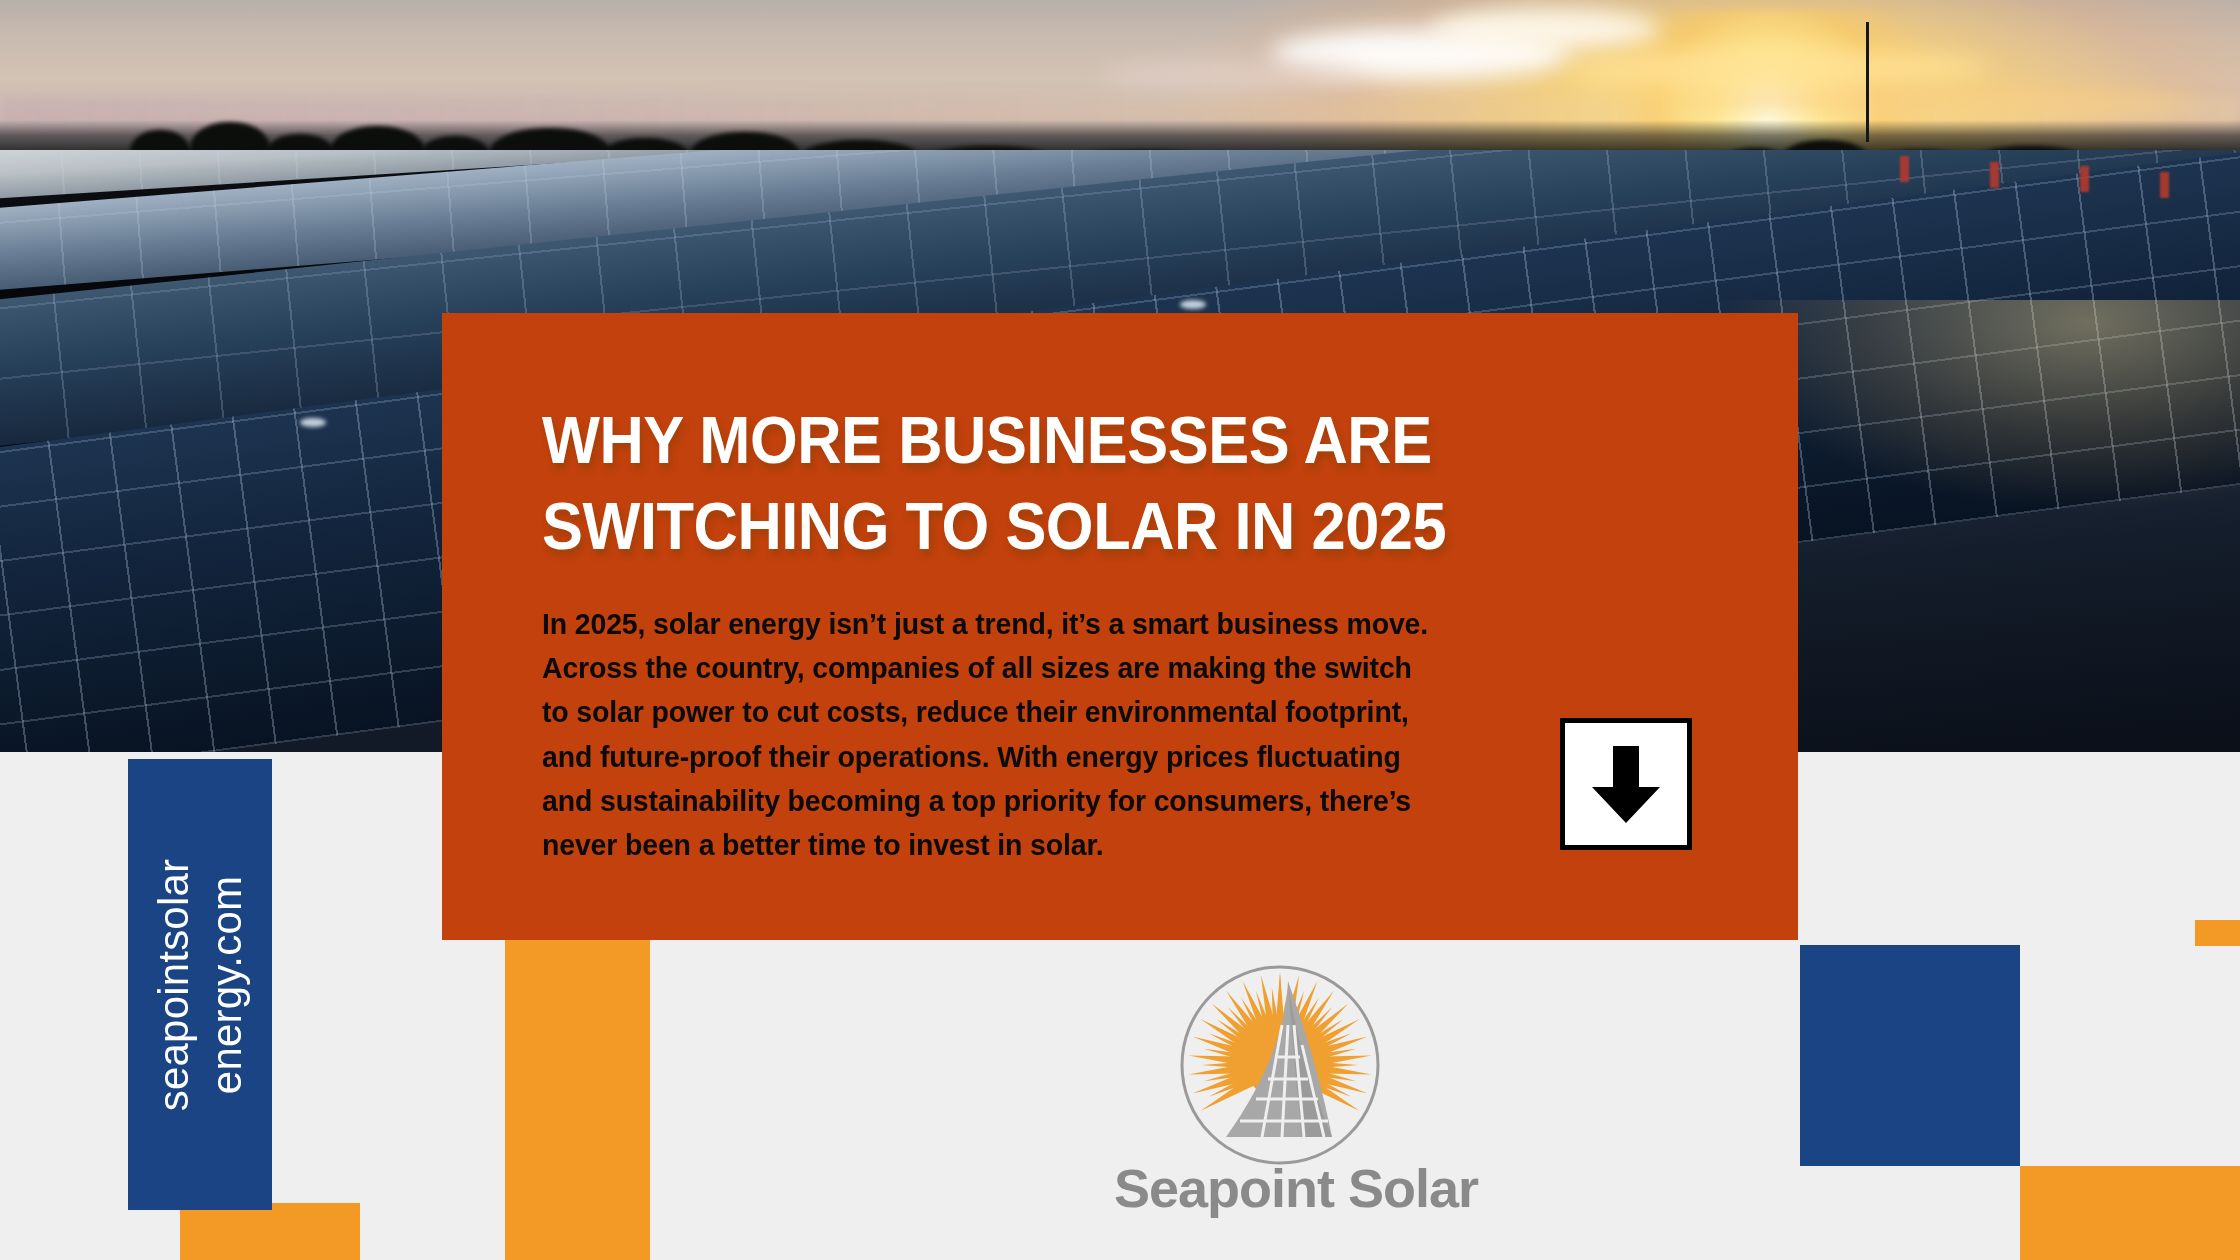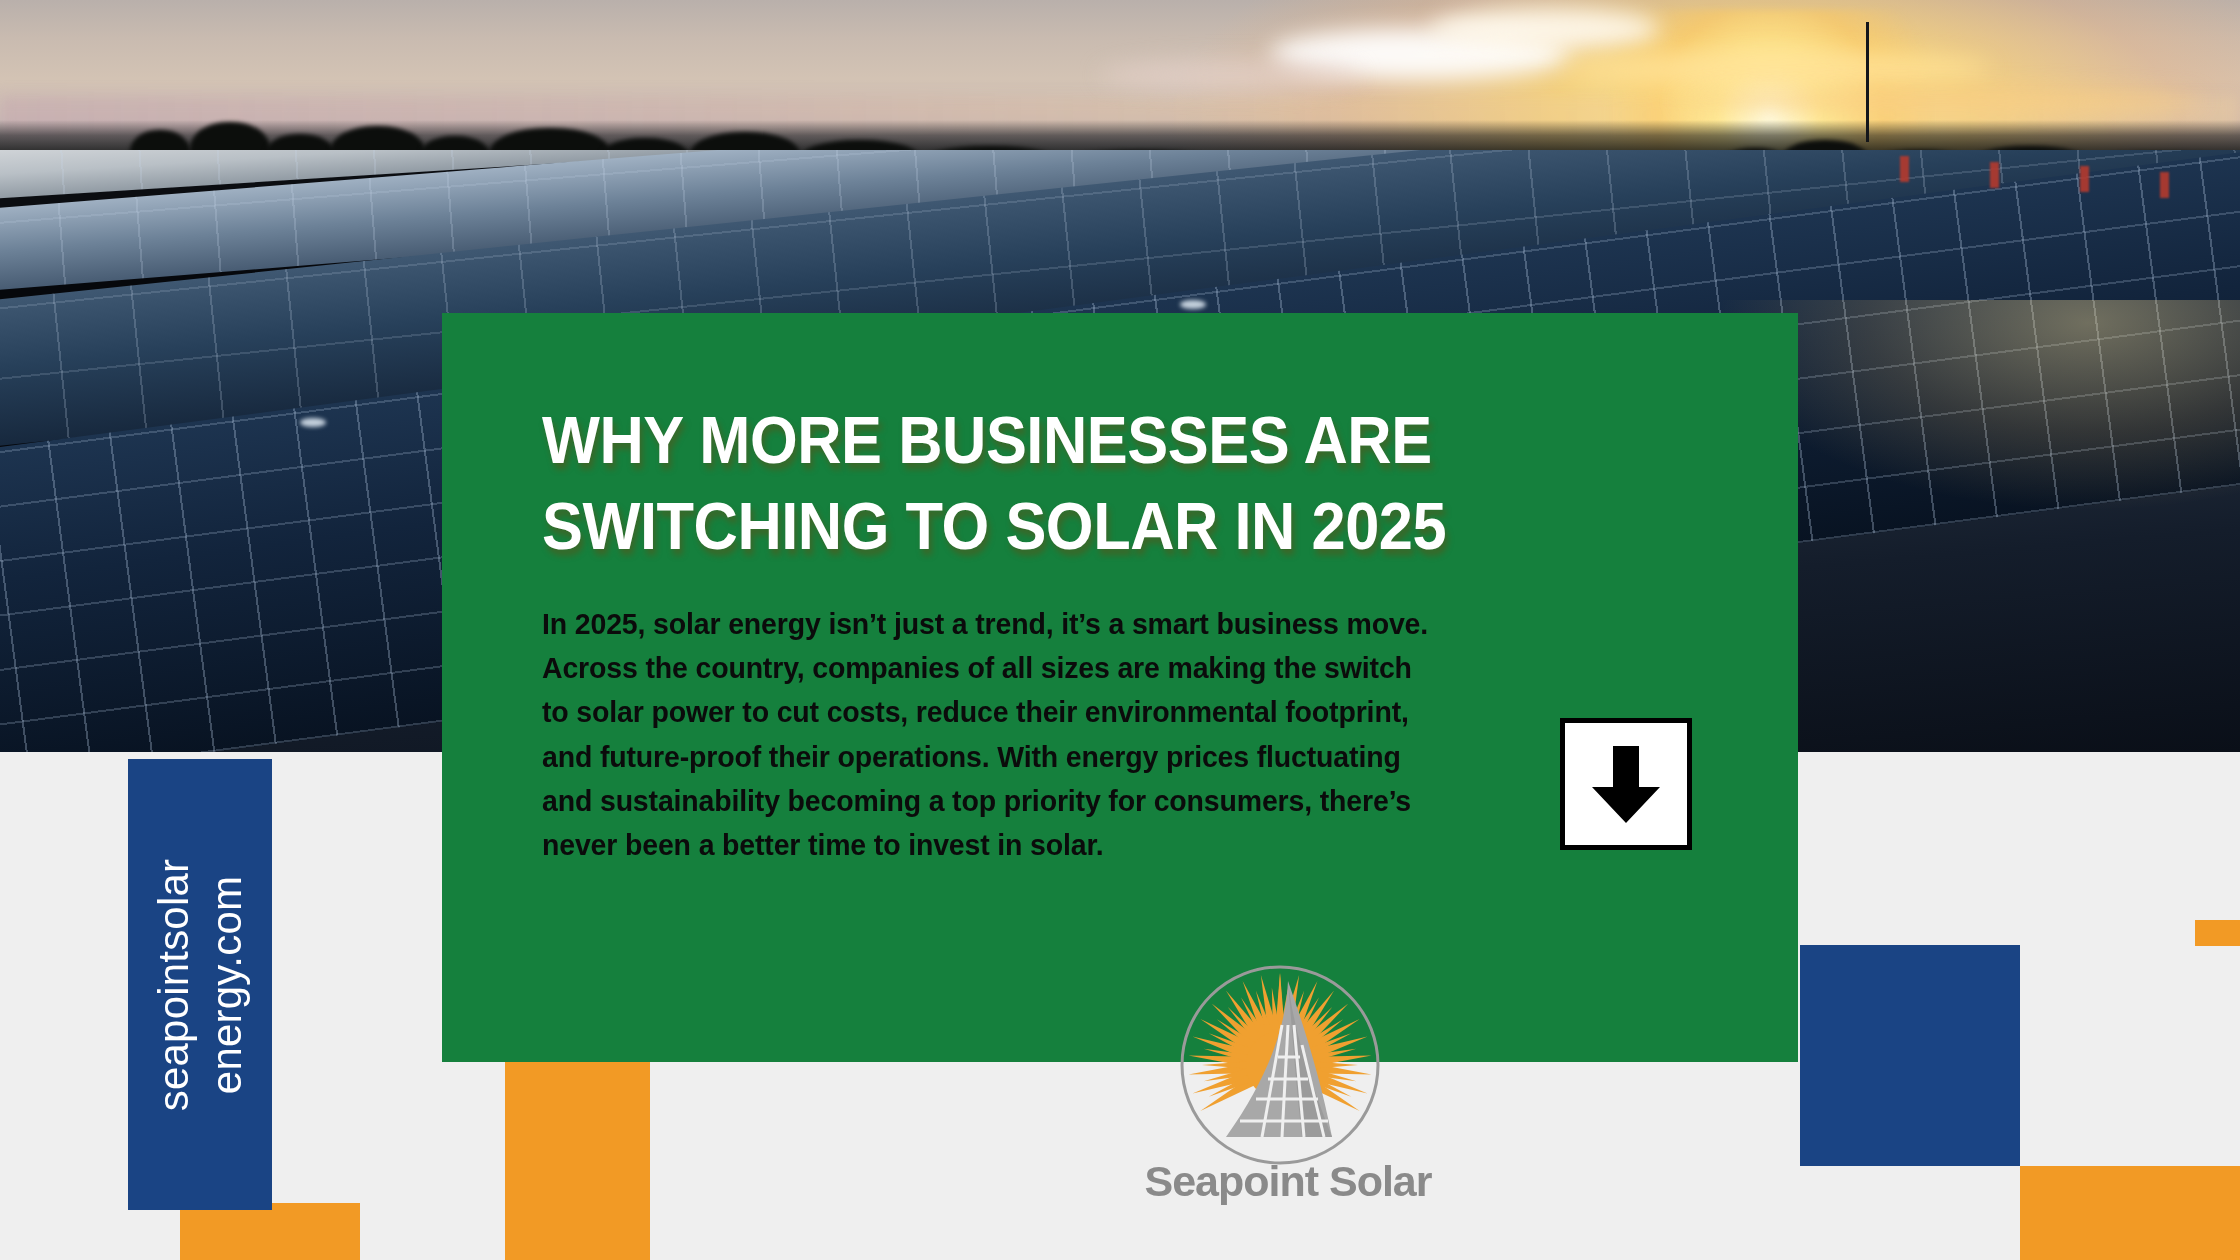--- a/index.html
+++ b/index.html
@@ -70,22 +70,22 @@
       repeating-linear-gradient(0deg, rgba(200,215,235,.16) 0 2px, rgba(0,0,0,0) 2px 70px);}
   .glint{position:absolute;width:26px;height:9px;background:rgba(225,235,245,.85);border-radius:50%;filter:blur(2px);}
   .rightglow{
     position:absolute;right:0;top:150px;width:760px;height:380px;
     background:radial-gradient(ellipse 520px 260px at 80% 6%, rgba(255,225,150,.40) 0%, rgba(255,200,110,.16) 42%, rgba(255,200,110,0) 72%);
   }
   .redmark{position:absolute;width:9px;height:26px;background:#b43a2e;filter:blur(1.2px);opacity:.9;}
 
   
   .card{
-    position:absolute;left:442px;top:313px;width:1356px;height:749px;
-    background:#15803d;
+    position:absolute;left:442px;top:313px;width:1356px;height:627px;
+    background:#c2410c;
   }
   .headline{
     position:absolute;left:100px;top:84px;width:1160px;
     color:#ffffff;
     font-family:"Liberation Sans", sans-serif;
     font-weight:700;
     font-size:66px;
     line-height:86px;
     letter-spacing:-.5px;
     transform:scaleX(.93);
@@ -138,26 +138,26 @@
   .orange-col{position:absolute;left:505px;top:940px;width:145px;height:320px;background:#f29a25;}
   .orange-bl{position:absolute;left:180px;top:1203px;width:180px;height:57px;background:#f29a25;}
   .blue-sq{position:absolute;left:1800px;top:945px;width:220px;height:221px;background:#1a4484;}
   .orange-br{position:absolute;left:2020px;top:1166px;width:220px;height:94px;background:#f29a25;}
   .orange-tr-nub{position:absolute;left:2195px;top:920px;width:45px;height:26px;background:#f29a25;}
 
   
   .logo{position:absolute;left:1010px;top:965px;width:540px;height:295px;}
   .logo-mark{position:absolute;left:0;top:0;width:540px;height:200px;}
   .logo-word{
-    position:absolute;left:8px;top:192px;width:540px;
+    position:absolute;left:16px;top:192px;width:540px;
     text-align:center;
     color:#8a8a8a;
     font-family:"Liberation Sans", sans-serif;
     font-weight:700;
-    font-size:43px;
+    font-size:54px;
     letter-spacing:-1px;
   }
 </style>
 </head>
 <body>
 
 <div class="canvas">
 
   <div class="photo">
     <div class="sky"></div>

